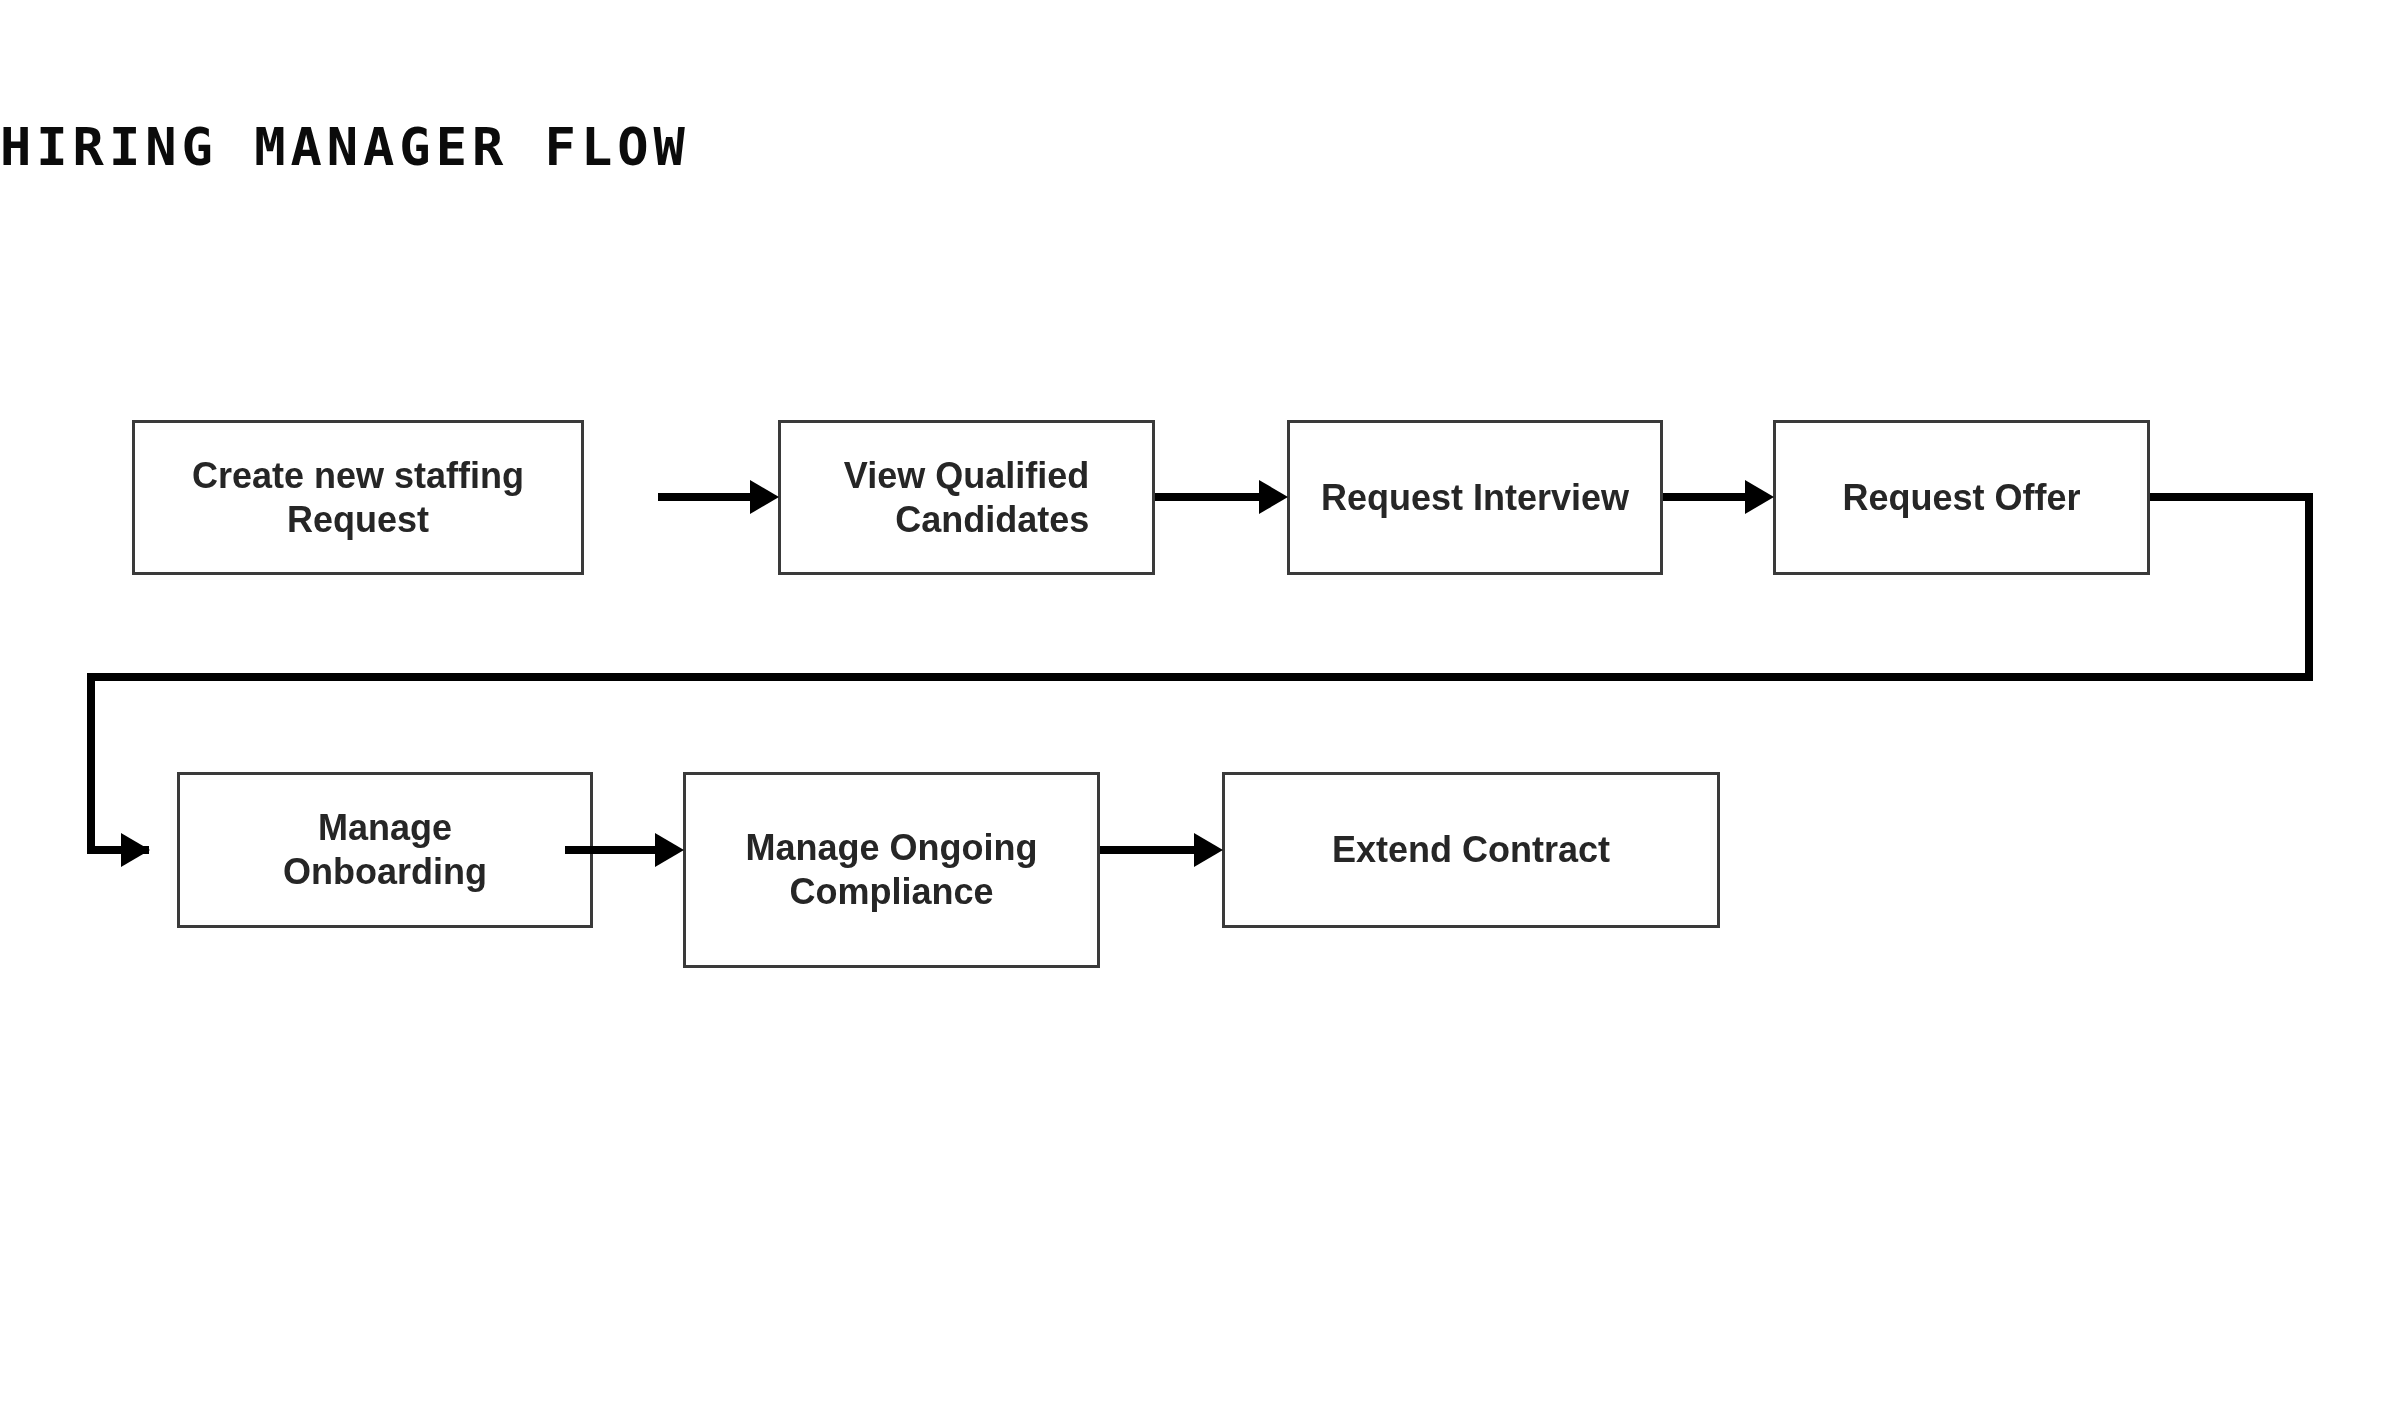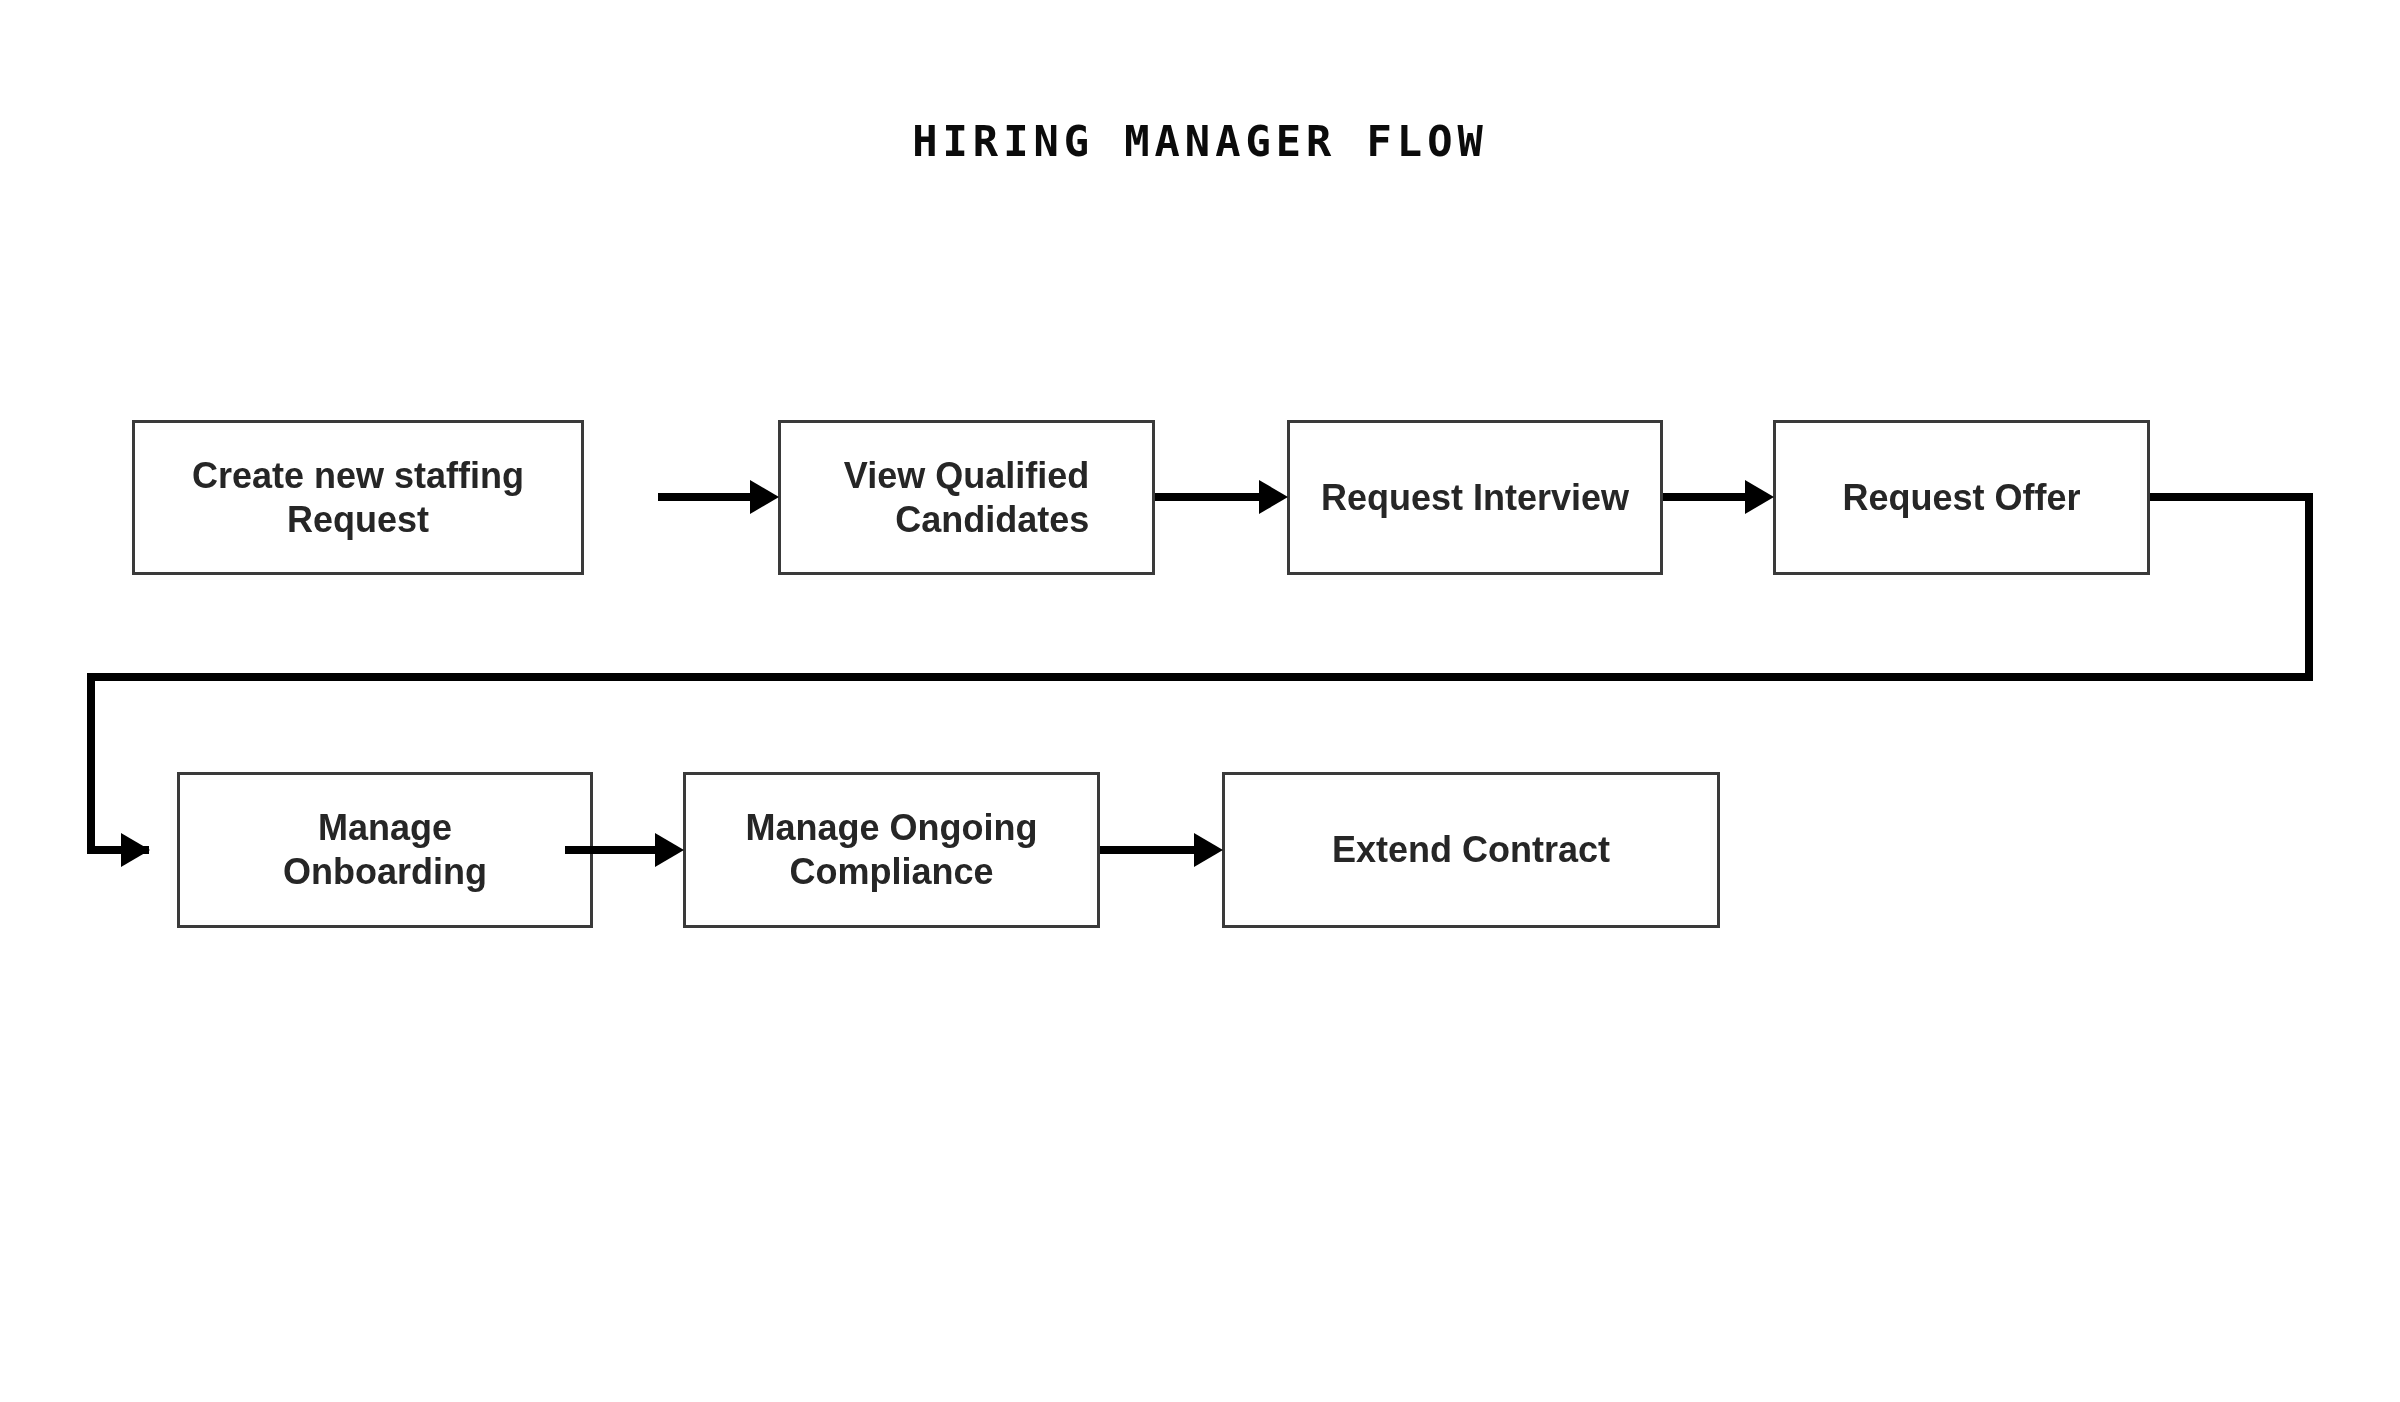--- a/index.html
+++ b/index.html
@@ -13,24 +13,23 @@
     height: 1402px;
     background: #ffffff;
     overflow: hidden;
     font-family: "Liberation Sans", sans-serif;
   }
   #diagram-title {
     position: absolute;
     left: 0;
     top: 117px;
     width: 2400px;
-    text-align: center;
     font-family: "DejaVu Sans Mono", monospace;
     font-weight: bold;
-    font-size: 42px;
+    font-size: 52px;
     letter-spacing: 5px;
     color: #0b0b0b;
     white-space: pre;
   }
   .node {
     position: absolute;
     box-sizing: border-box;
     border: 3px solid #3a3a3a;
     background: #ffffff;
     display: flex;
@@ -105,21 +104,21 @@
   <div class="edge-line edge-h" style="left:87px; top:673px; width:2226px;"></div>
   <div class="edge-line edge-v" style="left:87px; top:673px; height:181px;"></div>
   <div class="edge-line edge-h" style="left:87px; top:846px; width:62px;"></div>
   <div class="arrow-head" style="left:121px; top:833px;"></div>
 
   <div class="node" style="left:149px; top:772px; width:416px; height:156px;margin-left:28px;">
     <span class="node-label">Manage
 Onboarding</span>
   </div>
 
-  <div class="node" style="left:683px; top:772px; width:417px; height:156px;">
+  <div class="node" style="left:683px; top:772px; width:417px; height:196px;">
     <span class="node-label">Manage Ongoing
 Compliance</span>
   </div>
 
   <div class="node" style="left:1222px; top:772px; width:498px; height:156px;">
     <span class="node-label">Extend Contract</span>
   </div>
 
   <div class="edge-line edge-h" style="left:565px; top:846px; width:90px;"></div>
   <div class="arrow-head" style="left:655px; top:833px;"></div>

